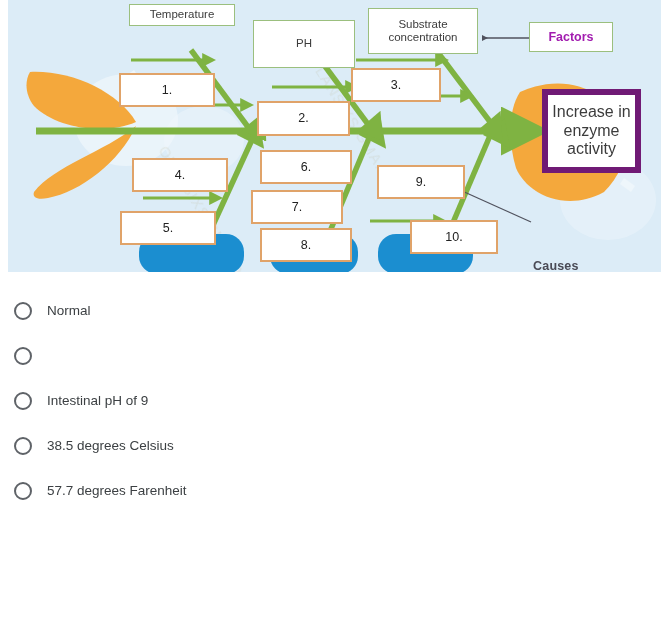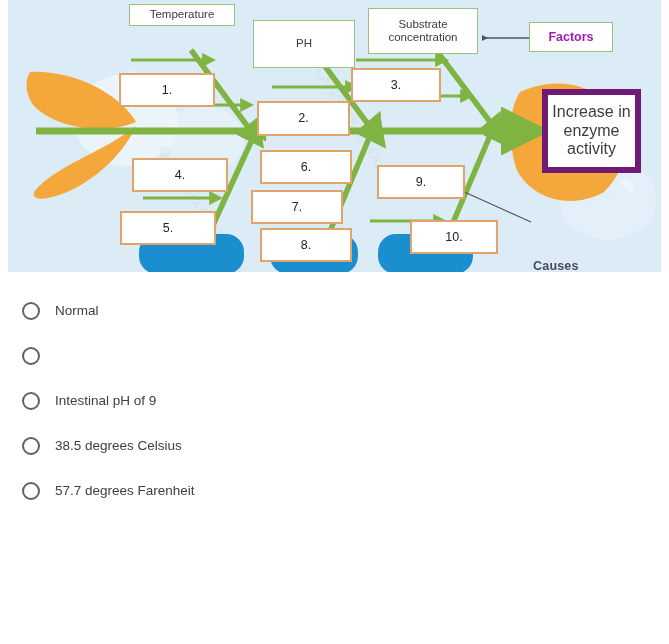--- a/index.html
+++ b/index.html
@@ -75,21 +75,21 @@
     position: absolute;
     left: 0;
     top: 288px;
     width: 669px;
   }
   .option-row {
     position: relative;
     height: 45px;
     display: flex;
     align-items: center;
-    padding-left: 22px;
+    padding-left: 14px;
   }
   .radio-circle {
     width: 18px;
     height: 18px;
     border: 2px solid #5f6368;
     border-radius: 50%;
     box-sizing: border-box;
     flex: 0 0 auto;
   }
   .option-label {

